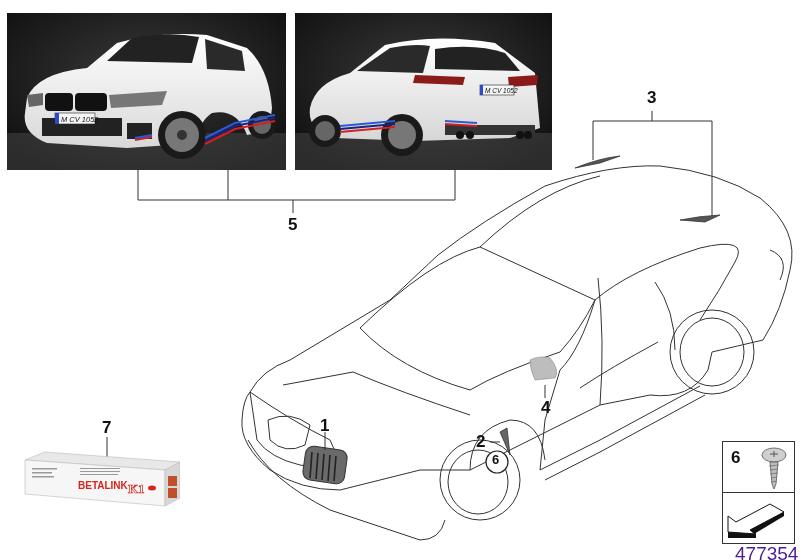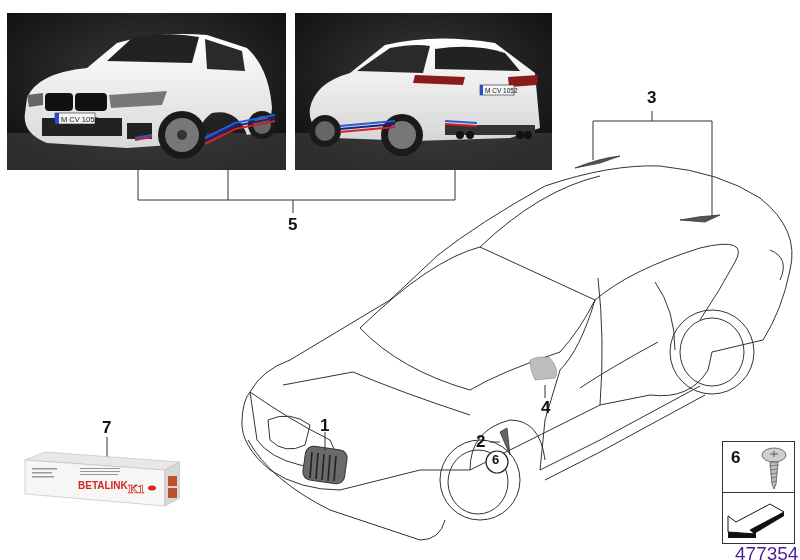--- a/index.html
+++ b/index.html
@@ -1,17 +1,17 @@
 <!DOCTYPE html>
 <html><head>
 <meta charset="utf-8">
 <style>
   html, body { margin:0; padding:0; background:#ffffff; }
   body { width:800px; height:560px; position:relative; overflow:hidden; font-family:"Liberation Sans", sans-serif; }
-  .photo { position:absolute; background:#e5e5e5; overflow:hidden; }
+  .photo { position:absolute; background:#e5e5e5; overflow:hidden;font-style:italic; }
   .photo svg { position:absolute; left:0; top:0; }
   .callout { position:absolute; font-weight:bold; font-size:17px; color:#111; font-family:"Liberation Sans", sans-serif; }
   .diagram { position:absolute; left:0; top:0; }
   .ref-num { position:absolute; font-size:19px; color:#4c1d95; font-family:Liberation Sans, sans-serif; }
   .screwbox { position:absolute; border:1px solid #333; background:#fff; }
   .screwbox .cell { position:absolute; left:0; width:100%; }
   .screwbox .num { position:absolute; left:8px; top:6px; font-weight:bold; font-size:17px; color:#111; }
 </style>
 </head>
 <body>

